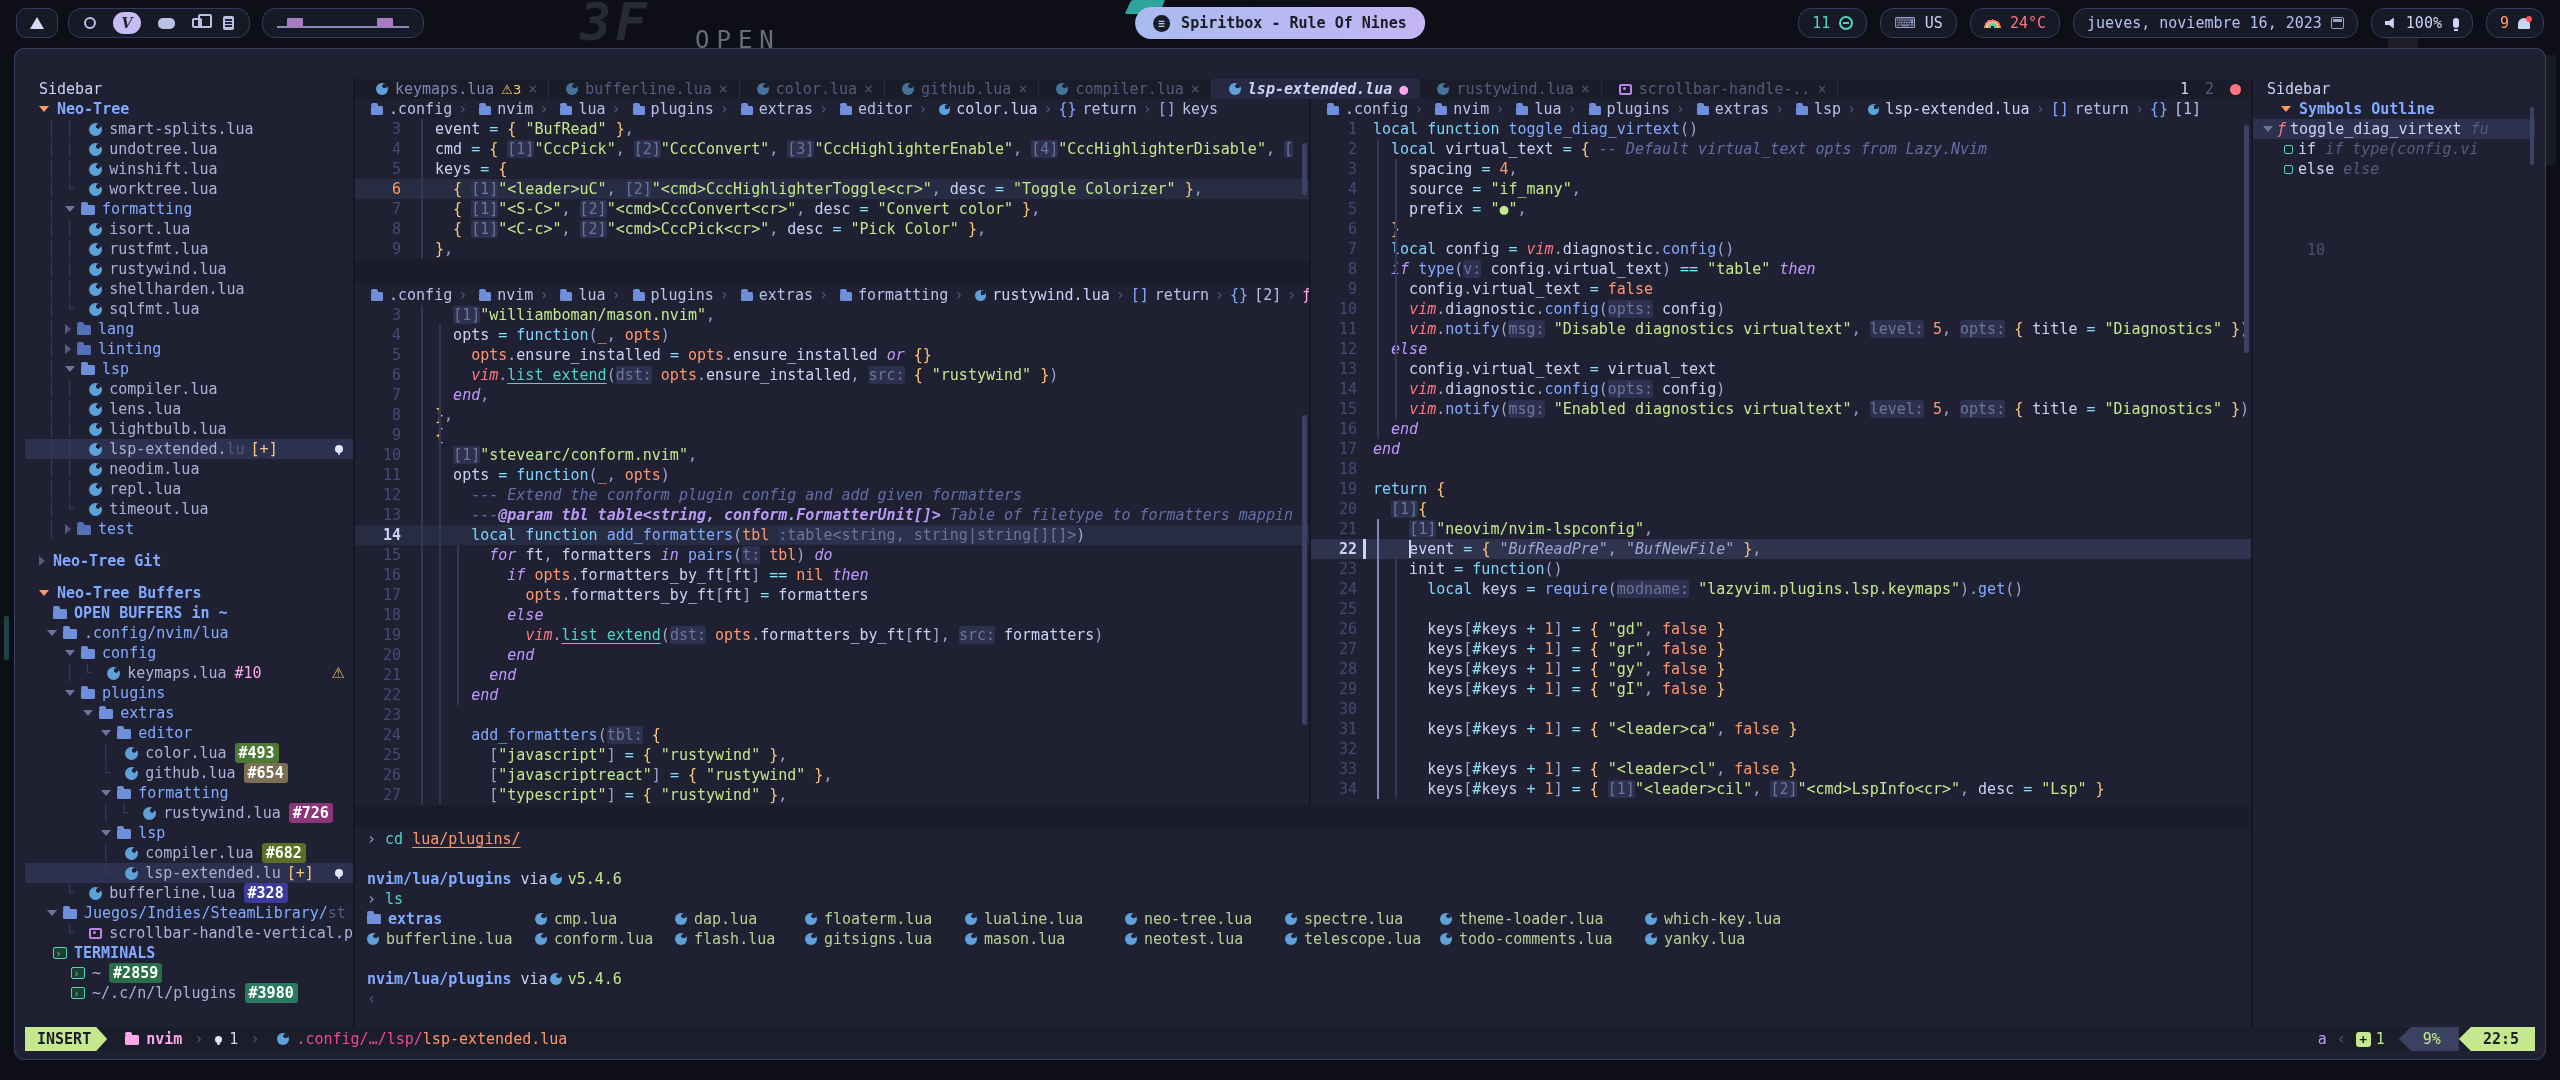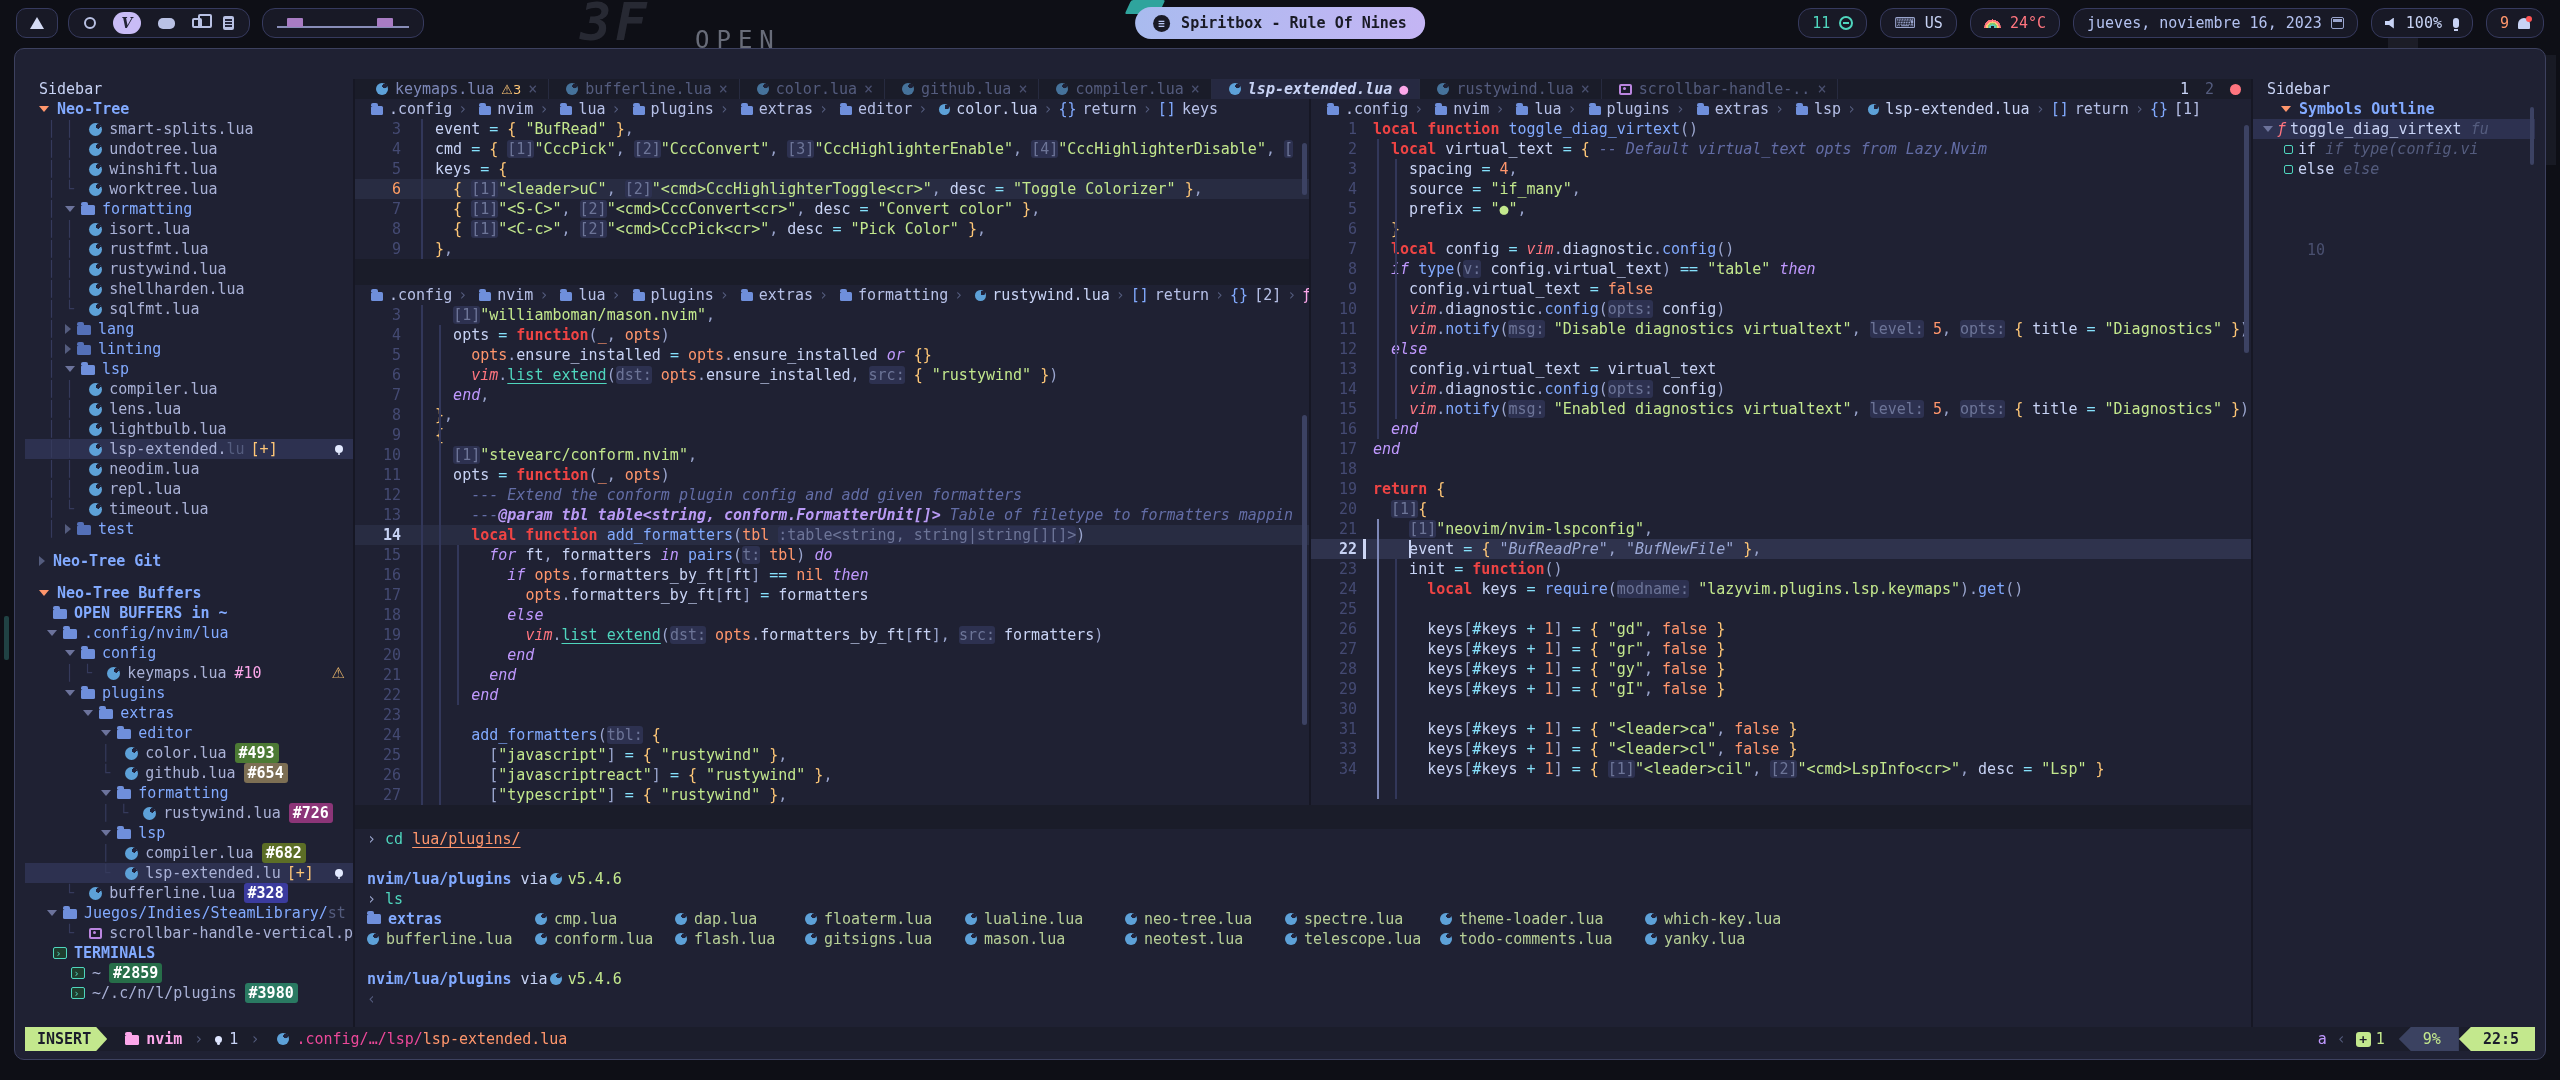--- a/index.html
+++ b/index.html
@@ -121,21 +121,21 @@
   .pane { position:relative; overflow:hidden; }
   #paneA { height:140px; } #paneB { height:500px; } #paneC { flex:1; }
   .cl { height:20px; line-height:20px; display:flex; white-space:pre; position:relative; }
   .ln { flex:0 0 62px; text-align:right; padding-right:16px; color:#444a73; }
   .cl.cur { background:#282c42; }
   #paneC .cl.cur { background:#2f334d; }
   #paneA .cl.cur .ln { color:#ff9e64; }
   #paneB .cl.cur .ln, #paneC .cl.cur .ln { color:#c8d3f5; font-weight:bold; }
   .ct { flex:1; min-width:0; }
 
-  .t-n { color:#c8d3f5; } .t-k { color:#ef4444;font-weight:bold; } .t-ki { color:#c099ff; font-style:italic; }
+  .t-n { color:#c8d3f5; } .t-k { color:#7dd3fc; } .t-ki { color:#c099ff; font-style:italic; }
   .t-f { color:#82aaff; } .t-fu { color:#4fd6be; text-decoration:underline; text-underline-offset:3px; }
   .t-s { color:#c3e88d; } .t-si { color:#9aa7d4; font-style:italic; }
   .t-d { color:#ff966c; } .t-h { color:#6d7598; background:#2d3150; border-radius:3px; }
   .t-c { color:#636da6; font-style:italic; } .t-cb { color:#b99af5; font-style:italic; font-weight:bold; }
   .t-y { color:#ffc777; } .t-p { color:#9aa5ce; } .t-o { color:#86e1fc; } .t-r { color:#ff757f; font-style:italic; }
 
   .g-line { position:absolute; width:1.5px; background:#32375a; }
   .g-line.bright { background:#7e88b8; width:2px; }
   .sb { position:absolute; width:5px; background:#3c4263; border-radius:3px; right:2px; }
   .cursor-beam { position:absolute; width:2px; height:18px; background:#c8d3f5; }
@@ -524,20 +524,21 @@
                 <div class="cl cur"><span class="ln">22</span><span class="ct"><span class="t-n">    event </span><span class="t-o">= </span><span class="t-y">{ </span><span class="t-si">"BufReadPre"</span><span class="t-p">, </span><span class="t-si">"BufNewFile"</span><span class="t-y"> }</span><span class="t-p">,</span></span></div>
                 <div class="cl"><span class="ln">23</span><span class="ct"><span class="t-n">    init </span><span class="t-o">= </span><span class="t-k">function</span><span class="t-p">()</span></span></div>
                 <div class="cl"><span class="ln">24</span><span class="ct"><span class="t-k">      local </span><span class="t-n">keys </span><span class="t-o">= </span><span class="t-f">require</span><span class="t-p">(</span><span class="t-h">modname:</span><span class="t-n"> </span><span class="t-s">"lazyvim.plugins.lsp.keymaps"</span><span class="t-p">).</span><span class="t-f">get</span><span class="t-p">()</span></span></div>
                 <div class="cl"><span class="ln">25</span><span class="ct"></span></div>
                 <div class="cl"><span class="ln">26</span><span class="ct"><span class="t-n">      keys</span><span class="t-p">[</span><span class="t-o">#</span><span class="t-n">keys </span><span class="t-o">+ </span><span class="t-d">1</span><span class="t-p">] </span><span class="t-o">= </span><span class="t-y">{ </span><span class="t-s">"gd"</span><span class="t-p">, </span><span class="t-d">false </span><span class="t-y">}</span></span></div>
                 <div class="cl"><span class="ln">27</span><span class="ct"><span class="t-n">      keys</span><span class="t-p">[</span><span class="t-o">#</span><span class="t-n">keys </span><span class="t-o">+ </span><span class="t-d">1</span><span class="t-p">] </span><span class="t-o">= </span><span class="t-y">{ </span><span class="t-s">"gr"</span><span class="t-p">, </span><span class="t-d">false </span><span class="t-y">}</span></span></div>
                 <div class="cl"><span class="ln">28</span><span class="ct"><span class="t-n">      keys</span><span class="t-p">[</span><span class="t-o">#</span><span class="t-n">keys </span><span class="t-o">+ </span><span class="t-d">1</span><span class="t-p">] </span><span class="t-o">= </span><span class="t-y">{ </span><span class="t-s">"gy"</span><span class="t-p">, </span><span class="t-d">false </span><span class="t-y">}</span></span></div>
                 <div class="cl"><span class="ln">29</span><span class="ct"><span class="t-n">      keys</span><span class="t-p">[</span><span class="t-o">#</span><span class="t-n">keys </span><span class="t-o">+ </span><span class="t-d">1</span><span class="t-p">] </span><span class="t-o">= </span><span class="t-y">{ </span><span class="t-s">"gI"</span><span class="t-p">, </span><span class="t-d">false </span><span class="t-y">}</span></span></div>
                 <div class="cl"><span class="ln">30</span><span class="ct"></span></div>
                 <div class="cl"><span class="ln">31</span><span class="ct"><span class="t-n">      keys</span><span class="t-p">[</span><span class="t-o">#</span><span class="t-n">keys </span><span class="t-o">+ </span><span class="t-d">1</span><span class="t-p">] </span><span class="t-o">= </span><span class="t-y">{ </span><span class="t-s">"&lt;leader&gt;ca"</span><span class="t-p">, </span><span class="t-d">false </span><span class="t-y">}</span></span></div>
+                <div class="cl"><span class="ln">32</span><span class="ct"></span></div>
                 <div class="cl"><span class="ln">33</span><span class="ct"><span class="t-n">      keys</span><span class="t-p">[</span><span class="t-o">#</span><span class="t-n">keys </span><span class="t-o">+ </span><span class="t-d">1</span><span class="t-p">] </span><span class="t-o">= </span><span class="t-y">{ </span><span class="t-s">"&lt;leader&gt;cl"</span><span class="t-p">, </span><span class="t-d">false </span><span class="t-y">}</span></span></div>
                 <div class="cl"><span class="ln">34</span><span class="ct"><span class="t-n">      keys</span><span class="t-p">[</span><span class="t-o">#</span><span class="t-n">keys </span><span class="t-o">+ </span><span class="t-d">1</span><span class="t-p">] </span><span class="t-o">= </span><span class="t-y">{ </span><span class="t-h">[1]</span><span class="t-s">"&lt;leader&gt;cil"</span><span class="t-p">, </span><span class="t-h">[2]</span><span class="t-s">"&lt;cmd&gt;LspInfo&lt;cr&gt;"</span><span class="t-p">, </span><span class="t-n">desc </span><span class="t-o">= </span><span class="t-s">"Lsp" </span><span class="t-y">}</span></span></div>
                 <div class="g-line" style="left: 66px; top: 20px; height: 300px;"></div>
                 <div class="g-line" style="left: 84px; top: 40px; height: 260px;"></div>
                 <div class="g-line bright" style="left: 66px; top: 400px; height: 280px;"></div>
                 <div class="g-line" style="left: 84px; top: 440px; height: 240px;"></div>
                 <div class="sb" style="top: 6px; height: 228px;"></div>
                 <div class="git-bar" style="left: 52px; top: 420px;"></div>
                 <div class="cursor-beam" style="left: 98px; top: 421px;"></div>
                 <div class="sign-bulb" style="left: 8px; top: 425px;"><span class="bulb"></span></div>

